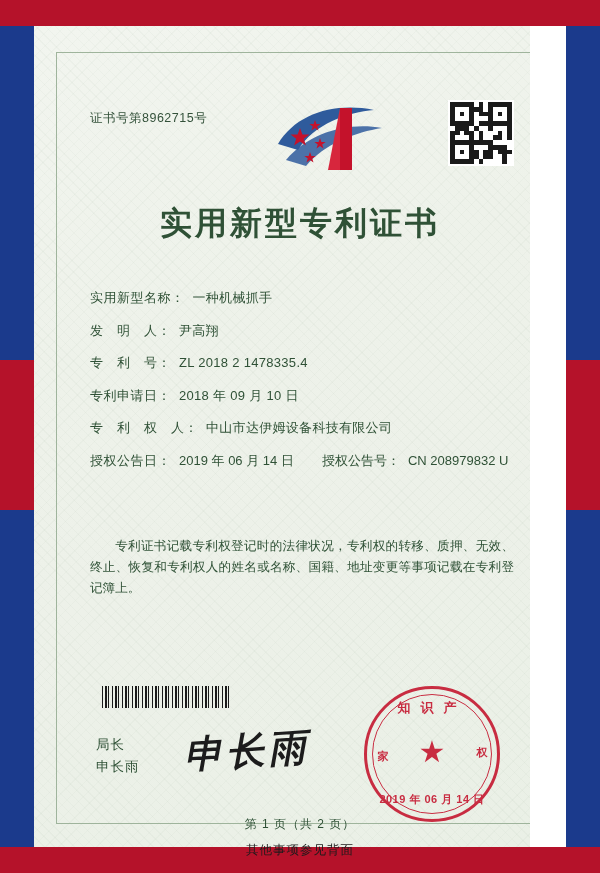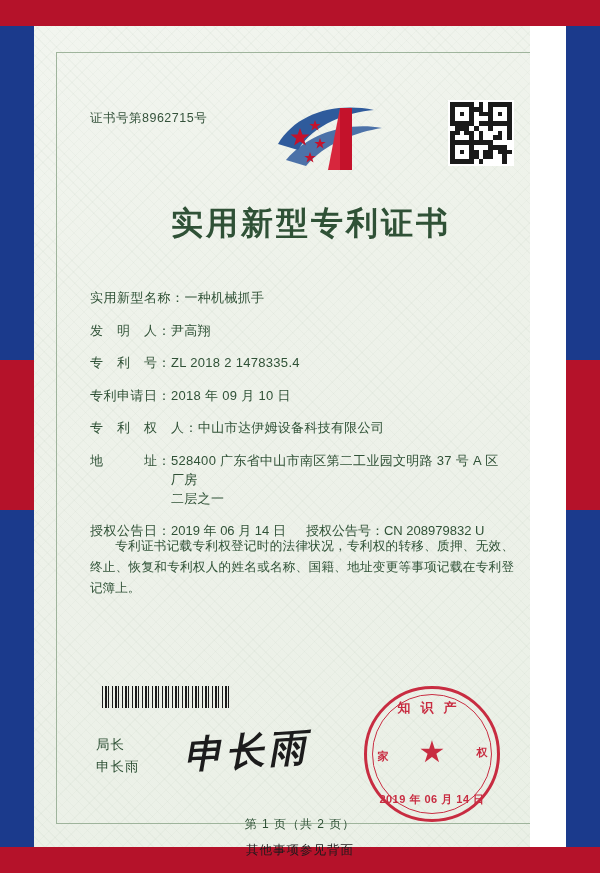--- a/index.html
+++ b/index.html
@@ -140,37 +140,37 @@
     position: absolute;
     left: 0;
     top: 176px;
     width: 532px;
     text-align: center;
     font-family: Liberation Sans, sans-serif;
     font-weight: bold;
     font-size: 32px;
     letter-spacing: 3px;
     color: #2f5136;
-    padding-left: 11px;
   }
 
   
   .fields {
     position: absolute;
     left: 56px;
     top: 262px;
     width: 420px;
     font-size: 13px;
     line-height: 19px;
     color: #2f5136;
   }
   .row {
     display: flex;
     align-items: flex-start;
     margin-bottom: 13.5px;
+    gap: 8px;
   }
   .row .lab {
     flex: 0 0 auto;
     white-space: pre;
     letter-spacing: 0.5px;
   }
   .row .val {
     flex: 1 1 auto;
     letter-spacing: 0.3px;
   }
@@ -550,27 +550,20 @@
           <span class="val">ZL 2018 2 1478335.4</span>
         </div>
         <div class="row">
           <span class="lab">专利申请日：</span>
           <span class="val">2018 年 09 月 10 日</span>
         </div>
         <div class="row">
           <span class="lab">专　利　权　人：</span>
           <span class="val">中山市达伊姆设备科技有限公司</span>
         </div>
-        <div class="row">
-          <span class="lab">地　　　址：</span>
-          <span class="val">
-            <span>528400  广东省中山市南区第二工业园文明路 37 号 A 区厂房</span>
-            <span class="cont">二层之一</span>
-          </span>
-        </div>
         <div class="row inline2">
           <span class="lab">授权公告日：</span>
           <span>2019 年 06 月 14 日</span>
           <span class="lab2">授权公告号：</span>
           <span>CN 208979832 U</span>
         </div>
       </div>
 
       <div class="paras">
         <p>专利证书记载专利权登记时的法律状况，专利权的转移、质押、无效、终止、恢复和专利权人的姓名或名称、国籍、地址变更等事项记载在专利登记簿上。</p>

